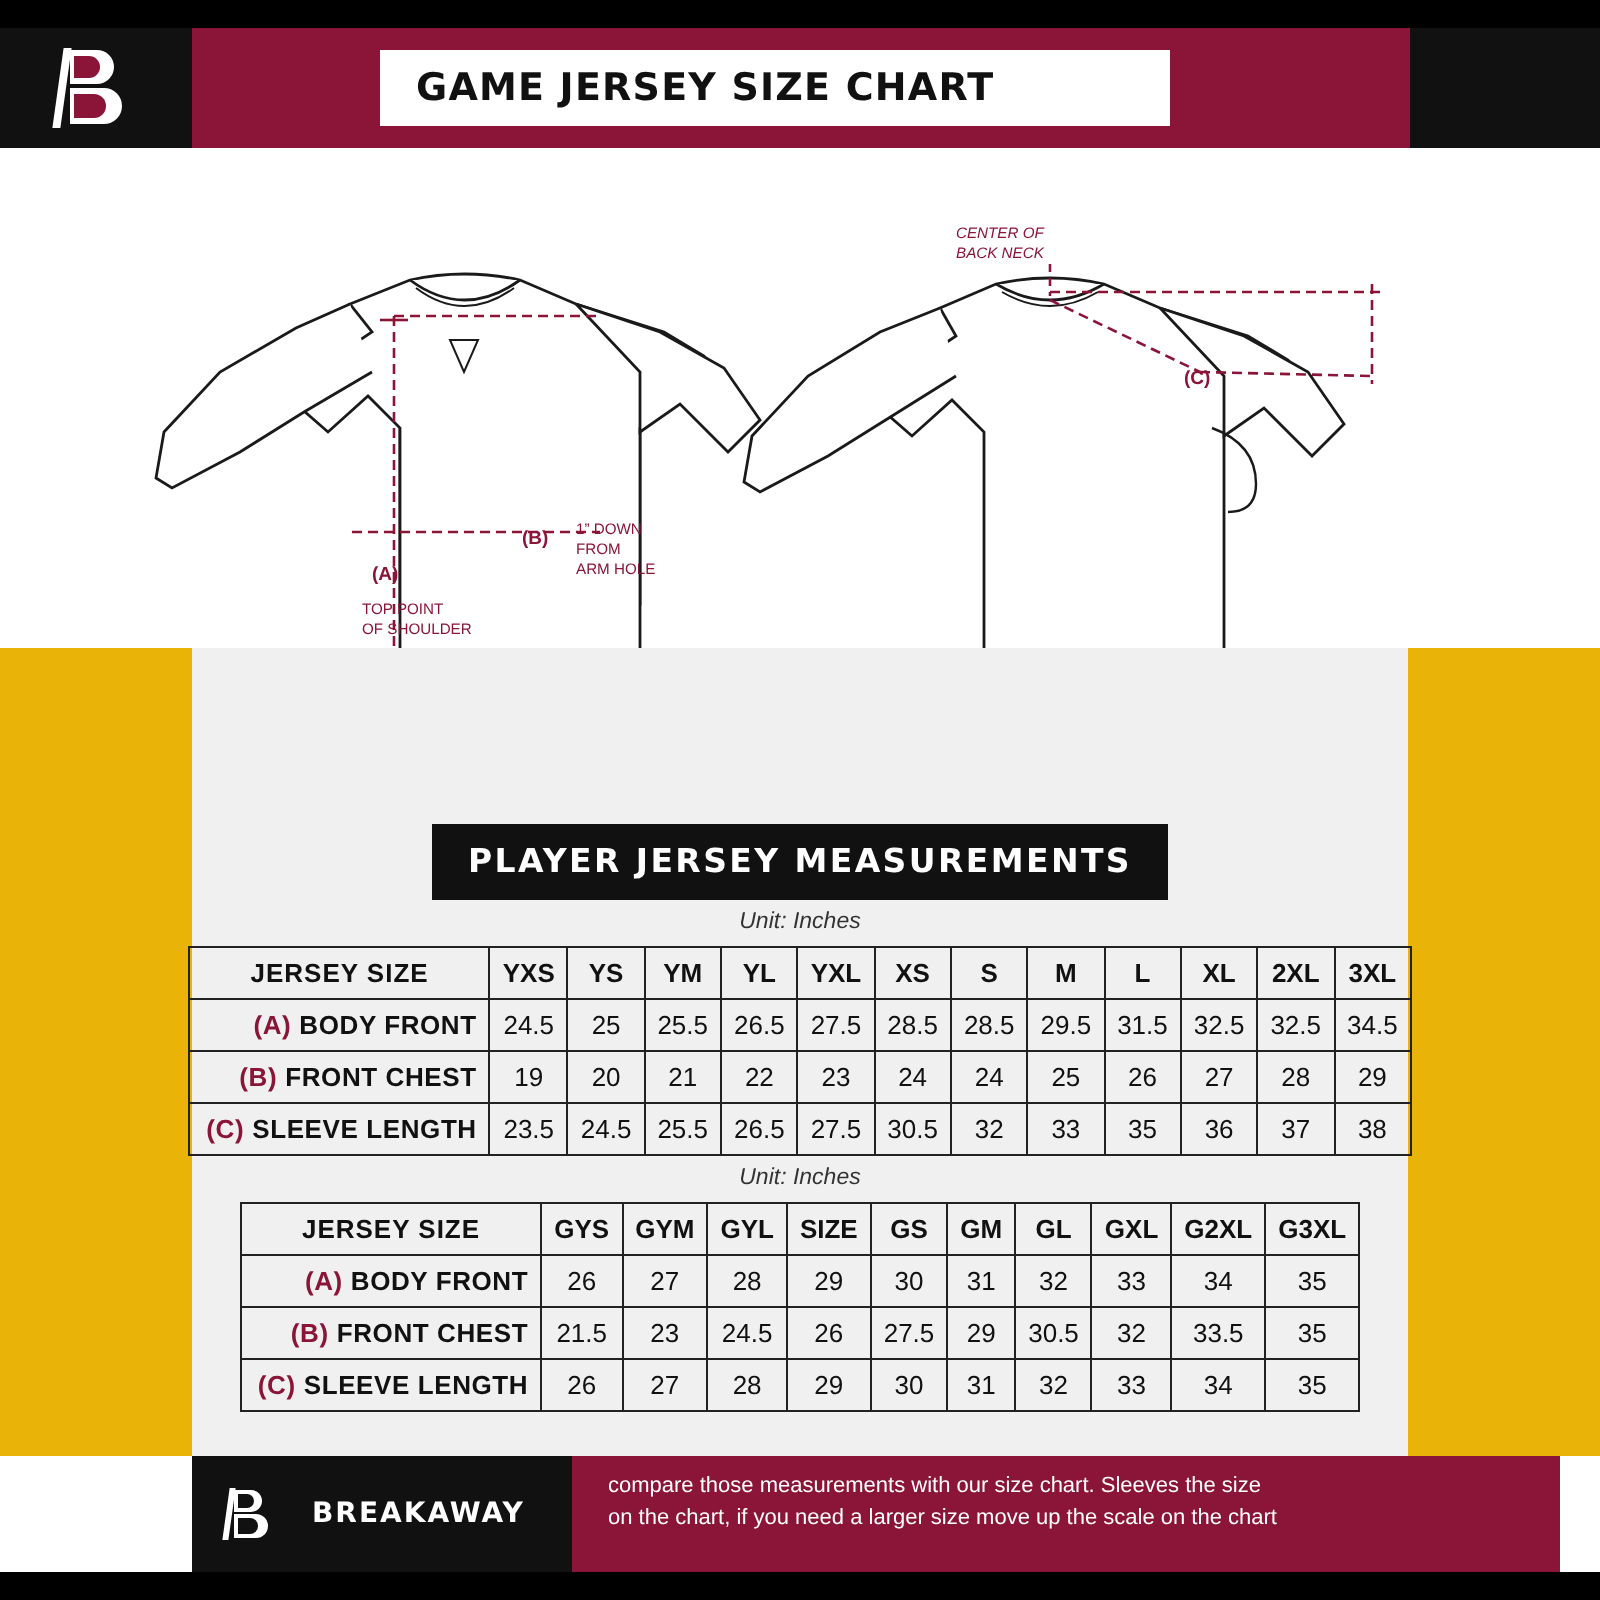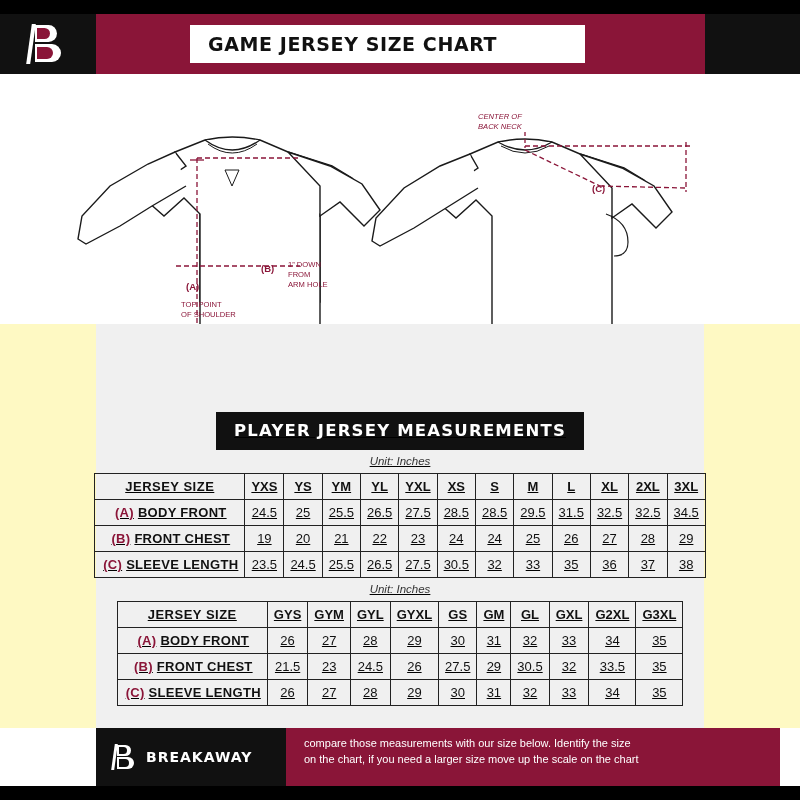--- a/index.html
+++ b/index.html
@@ -6,23 +6,22 @@
   html, body { margin:0; padding:0; }
   body {
     width:800px; height:800px;
     background:#000;
     font-family:"Liberation Sans", sans-serif;
     overflow:hidden;
   }
   .page {
     position:absolute; left:0; top:14px;
     width:800px; height:772px;
-    background:#fef9c3;
+    background:#eab308;
     overflow:hidden;
-    text-decoration:underline;
   }
 
   
   .header {
     position:relative;
     height:60px;
     background:#8a1538;
     display:flex;
     align-items:center;
   }
@@ -113,41 +112,41 @@
     color:#111;
   }
   table.size td, table.size th {
     border:1px solid #222;
     padding:5px 6px;
     text-align:center;
     font-weight:normal;
     height:26px;
   }
   table.size .rowlabel {
-    text-align:center;
+    text-align:right;
     padding-left:8px;
     font-weight:bold;
     letter-spacing:0.3px;
     white-space:nowrap;
   }
   table.size .rowlabel .tag { color:#8a1538; font-weight:bold; margin-right:4px; }
   table.size thead td:first-child { font-weight:bold; letter-spacing:0.5px; }
   table.size thead td { font-weight:bold; }
   table.size td.hcell { font-weight:bold; }
 
   
   .footer {
     position:absolute; left:0; bottom:0; width:800px; height:58px;
     background:#ffffff;
     display:flex;
   }
   .footer .fl { width:96px; background:#ffffff; }
   .footer .fbrand {
     width:190px; background:#111; color:#fff;
-    display:flex; align-items:center; gap:6px; padding-left:14px;
+    display:flex; align-items:center; gap:16px; padding-left:14px;
   }
   .footer .fbrand .btext {
     font-family:"DejaVu Sans", sans-serif;
     font-size:14px; letter-spacing:1px; font-weight:bold;
   }
   .footer .ftext {
     flex:1; background:#8a1538; color:#fff;
     font-size:11px; line-height:1.45;
     padding:8px 14px 0 18px;
   }
@@ -343,21 +342,21 @@
 
     <div class="unit-line">Unit: Inches</div>
 
     <table class="size" id="goalie-table">
         <thead>
           <tr>
             <td class="hcell" style="width: 150px;">JERSEY SIZE</td>
             <td class="hcell">GYS</td>
             <td class="hcell">GYM</td>
             <td class="hcell">GYL</td>
-            <td class="hcell">GYXL</td>
+            <td class="hcell">SIZE</td>
             <td class="hcell">GS</td>
             <td class="hcell">GM</td>
             <td class="hcell">GL</td>
             <td class="hcell">GXL</td>
             <td class="hcell">G2XL</td>
             <td class="hcell">G3XL</td>
           </tr>
         </thead>
         <tbody>
           <tr>
@@ -409,19 +408,19 @@
       <div class="small-logo">
         <div class="bar"></div>
           <div class="b1"></div>
           <div class="b2"></div>
         <div class="cut1"></div>
           <div class="cut2"></div>
       </div>
       <div class="btext">BREAKAWAY</div>
     </div>
     <div class="ftext">
-      <div>compare those measurements  with our size below. Identify the size</div>
+      <div>compare those measurements  with our size chart. Sleeves the size</div>
       <div>on the chart, if you need a larger size move up the scale on the chart</div>
     </div>
     <div class="fr"></div>
   </div>
 
 </div>
 
 </body></html>

